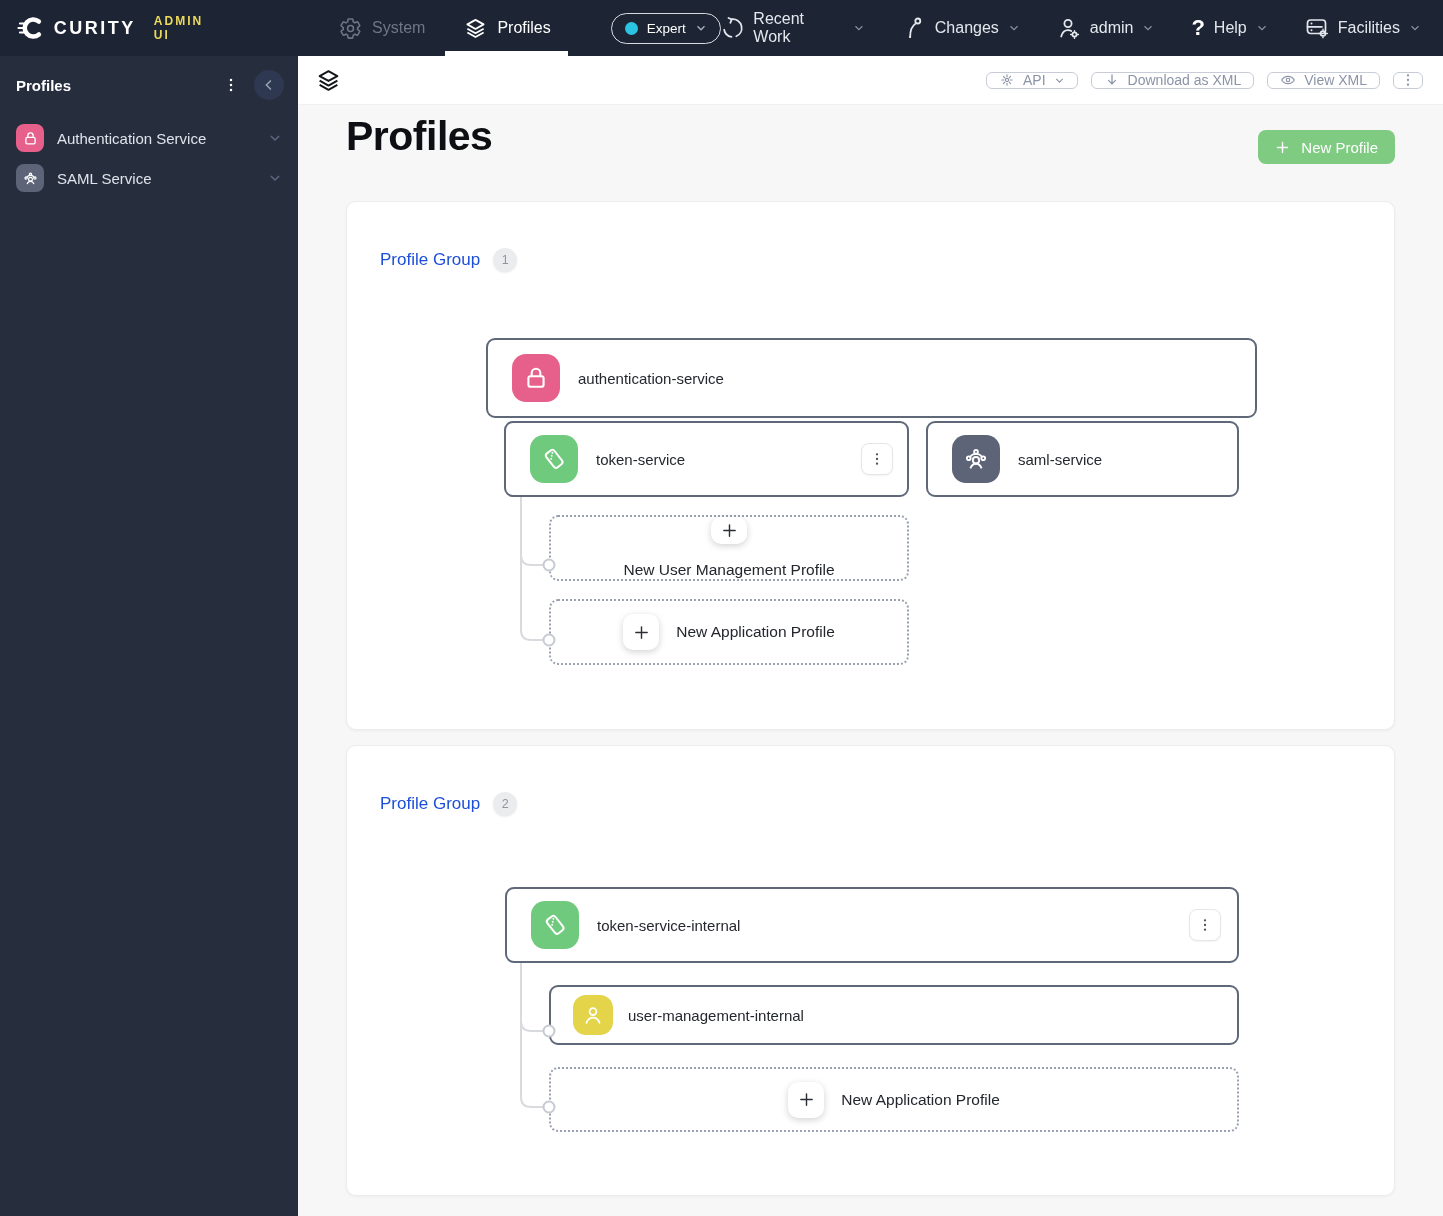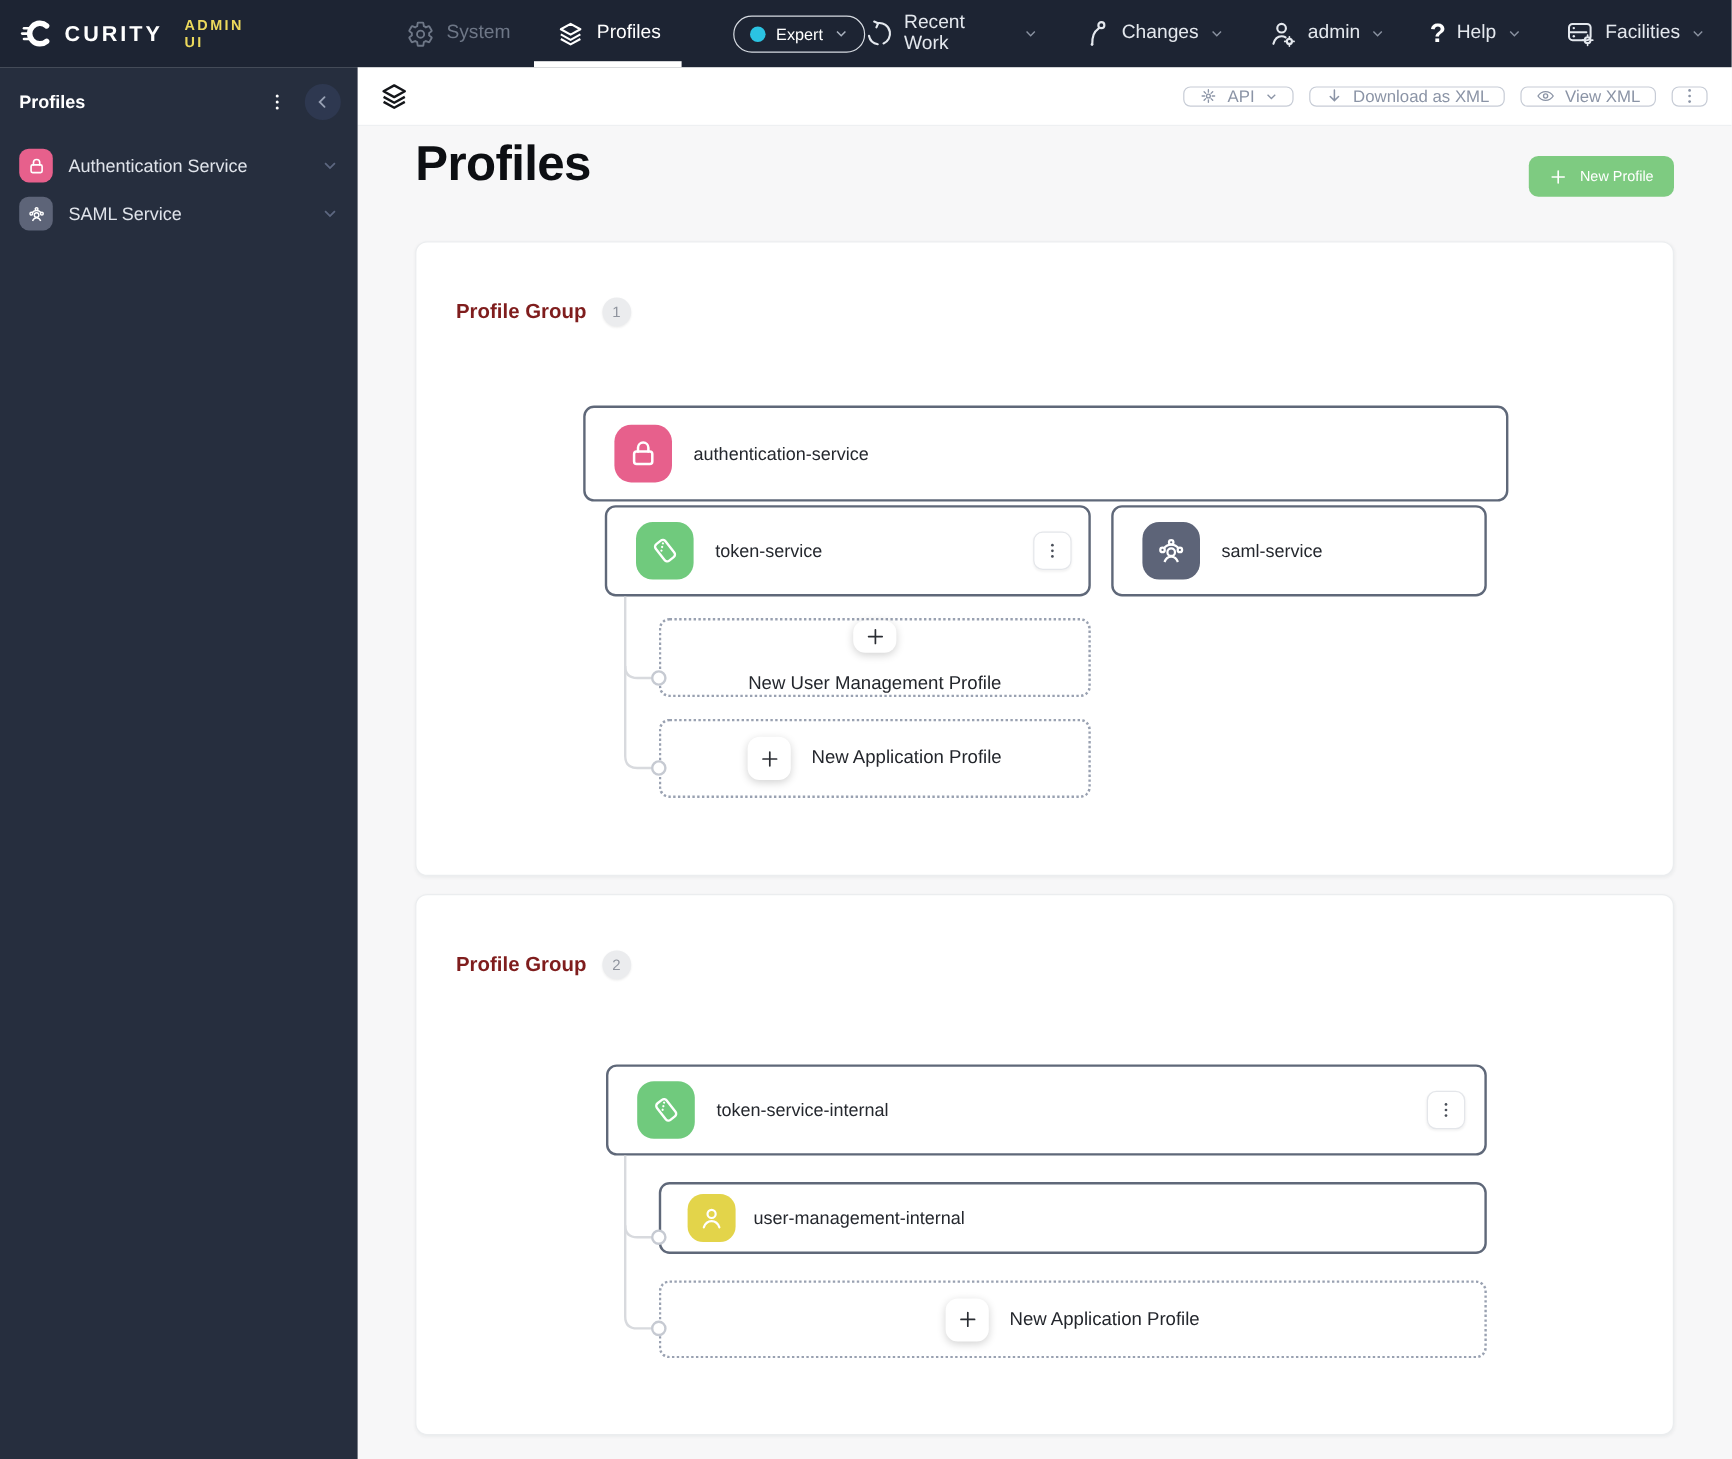--- a/index.html
+++ b/index.html
@@ -64,31 +64,31 @@
            background:#fff; border:1px solid #c7ccd6; border-radius:6px; color:#8b94a6;
            font-size:14px; font-family:inherit; cursor:pointer; }
   .o-btn svg { width:16px; height:16px; }
   .o-btn .chev { width:11px; height:11px; }
   .o-kebab { width:30px; padding:0; justify-content:center; }
 
   .content { padding:0 48px; }
   .page-head { display:flex; align-items:flex-start; justify-content:space-between; margin-top:8px; }
   .page-head h1 { font-size:41px; font-weight:800; letter-spacing:-0.5px; color:#0d0f13; }
   .btn-green { display:flex; align-items:center; gap:11px; height:34px; margin-top:17px; padding:0 17px;
-               background:#7ecb81; border:none; border-radius:8px; color:#fff; font-size:12px;
+               background:#7ecb81; border:none; border-radius:8px; color:#fff; font-size:15px;
                font-family:inherit; cursor:pointer;text-align:right; }
   .btn-green svg { width:15px; height:15px; }
 
   
   .group-card { position:relative; background:#fff; border:1px solid #ebedef; border-radius:10px;
                 box-shadow:0 1px 3px rgba(25,30,45,.05); width:1049px; }
   .gc-1 { height:529px; margin-top:37px; }
   .gc-2 { height:451px; margin-top:15px; }
   .group-head { position:absolute; left:33px; top:46px; display:flex; align-items:center; }
-  .group-head .g-lbl { font-size:17px; font-weight:700; color:#7f1d1d; }
+  .group-head .g-lbl { font-size:17px; font-weight:400; color:#1d4ed8; }
   .g-badge { width:24px; height:24px; margin-left:13px; border-radius:50%; background:#ebecee;
              box-shadow:0 1px 2px rgba(0,0,0,.08); color:#8f949e; font-size:12.5px;
              display:flex; align-items:center; justify-content:center; }
 
   .connectors { position:absolute; left:0; top:0; pointer-events:none; z-index:2; }
 
   .node { position:absolute; background:#fff; border:2px solid #5f6879; border-radius:9px;
           display:flex; align-items:center; padding:0 14px 0 24px; gap:18px; z-index:1; cursor:pointer; }
   .node-ic { width:48px; height:48px; border-radius:14px; display:flex; align-items:center;
              justify-content:center; color:#fff; flex:none; }

